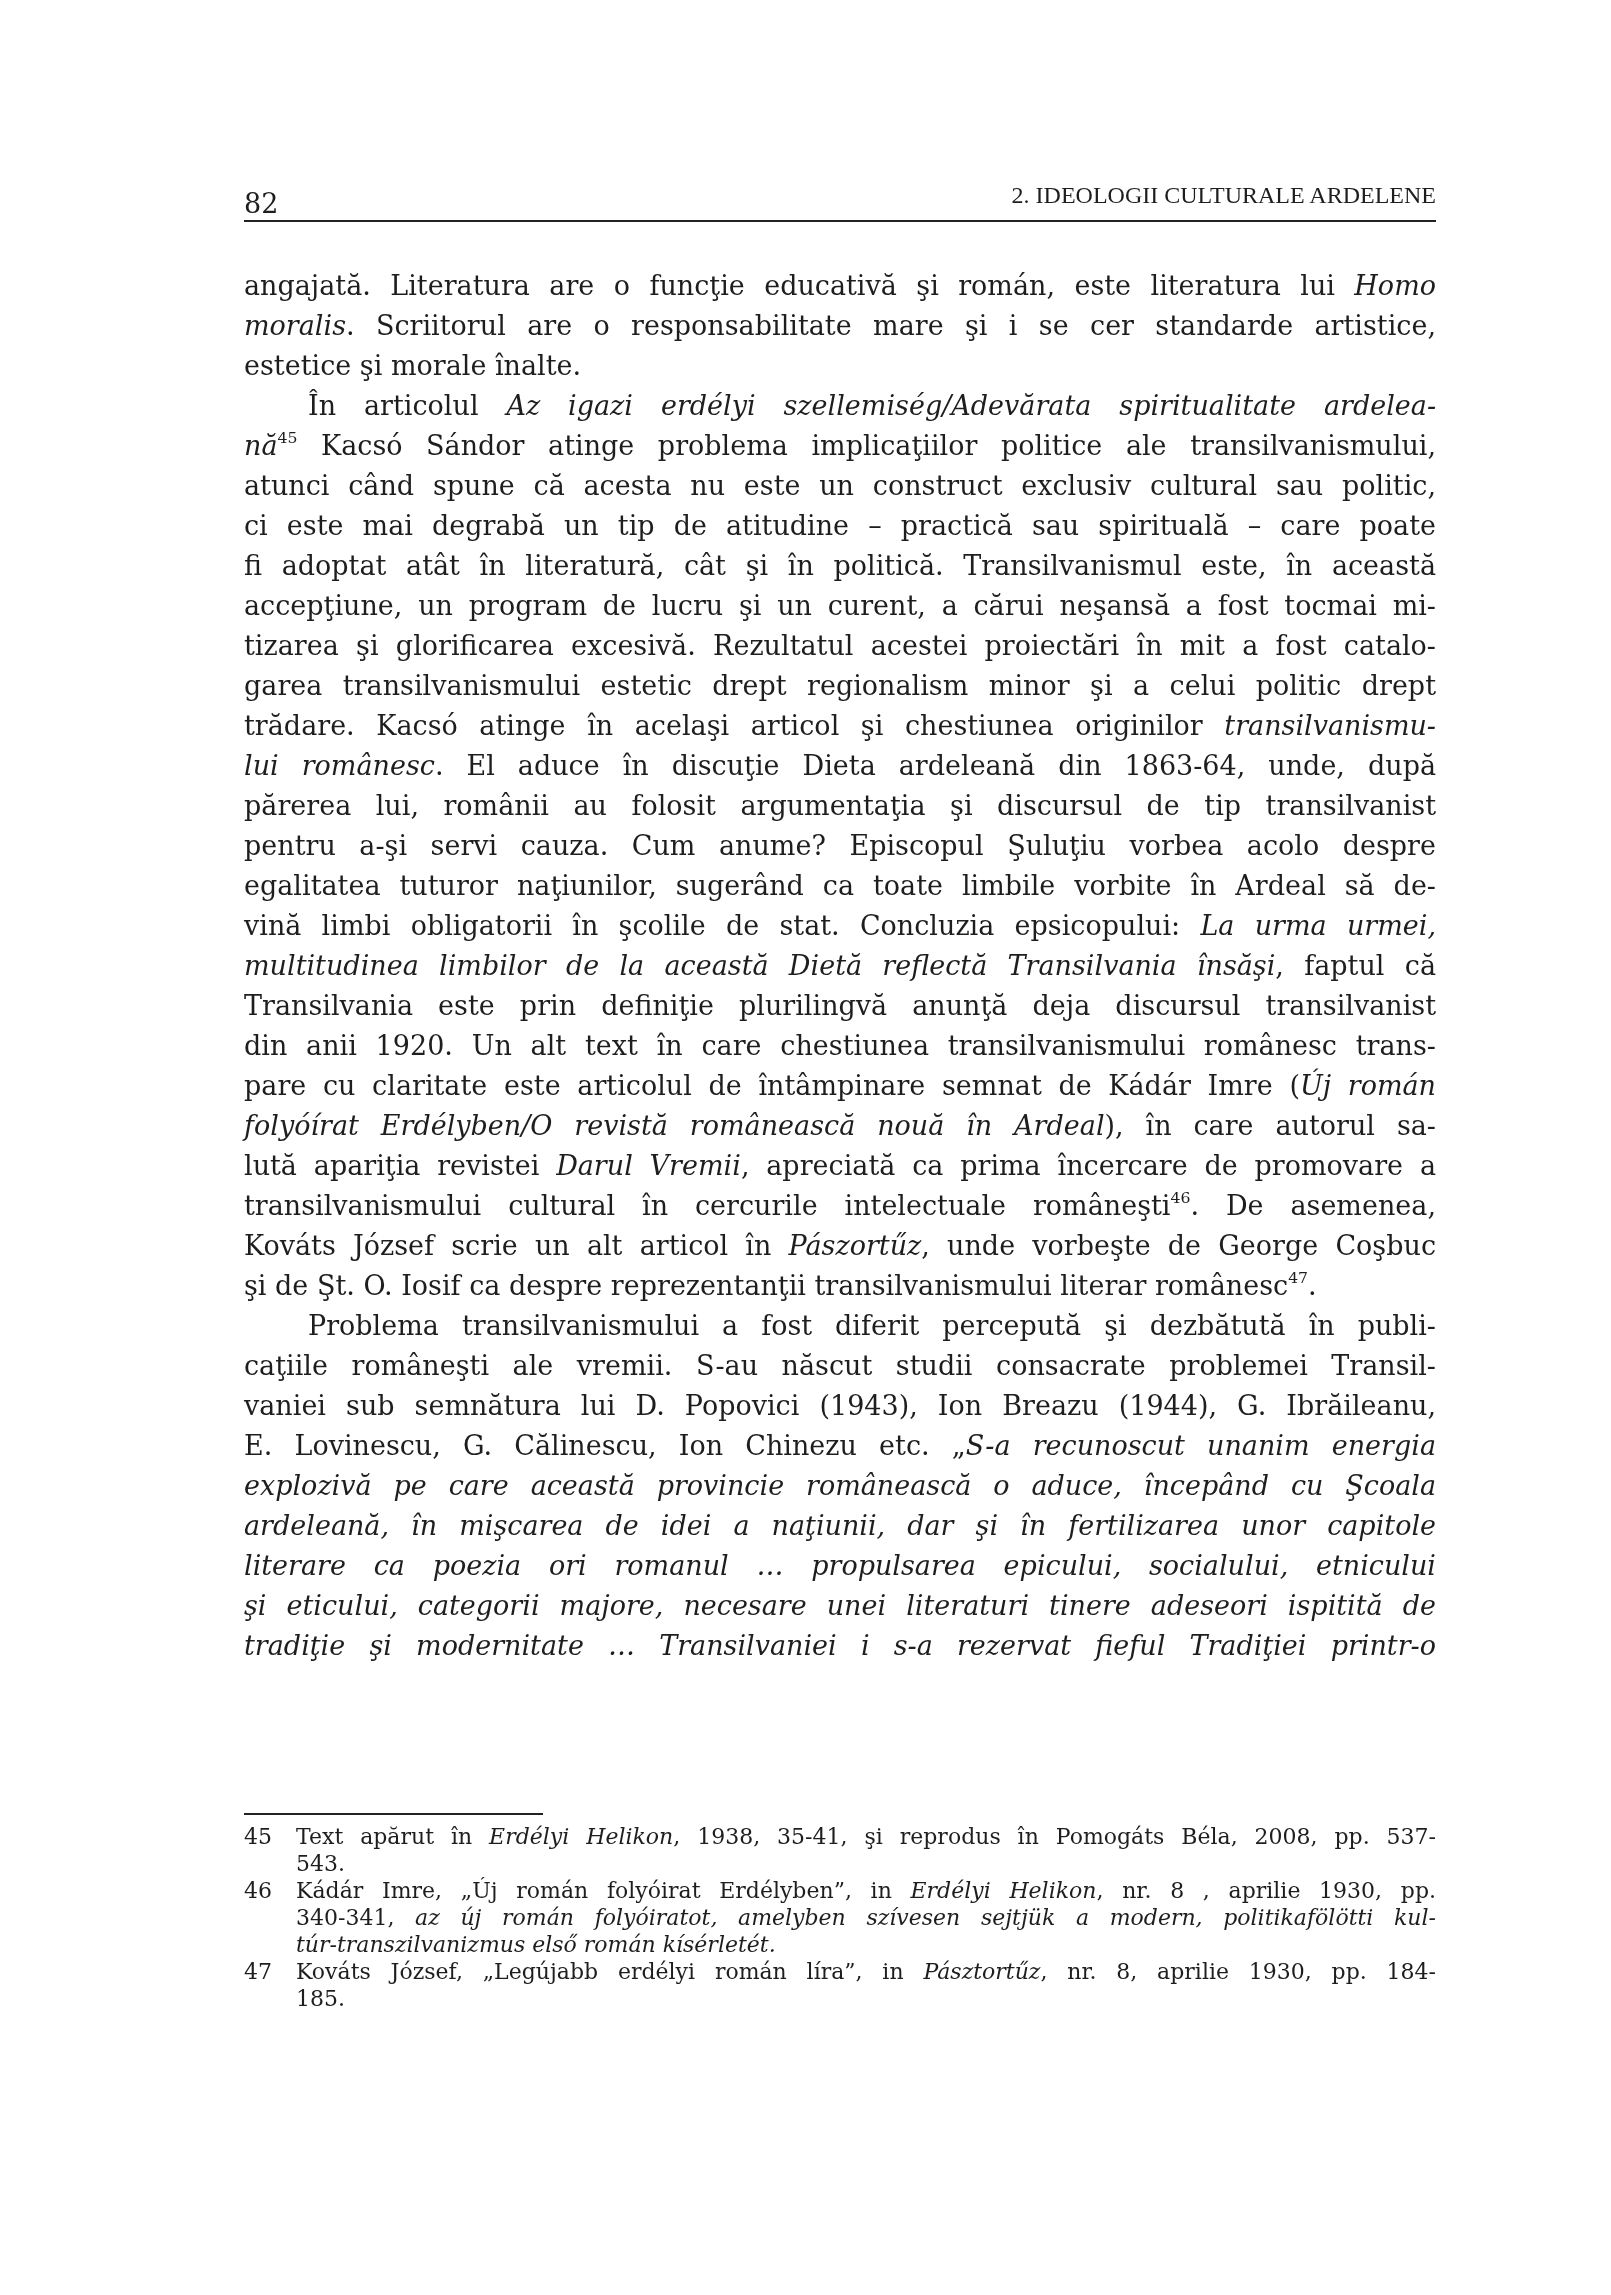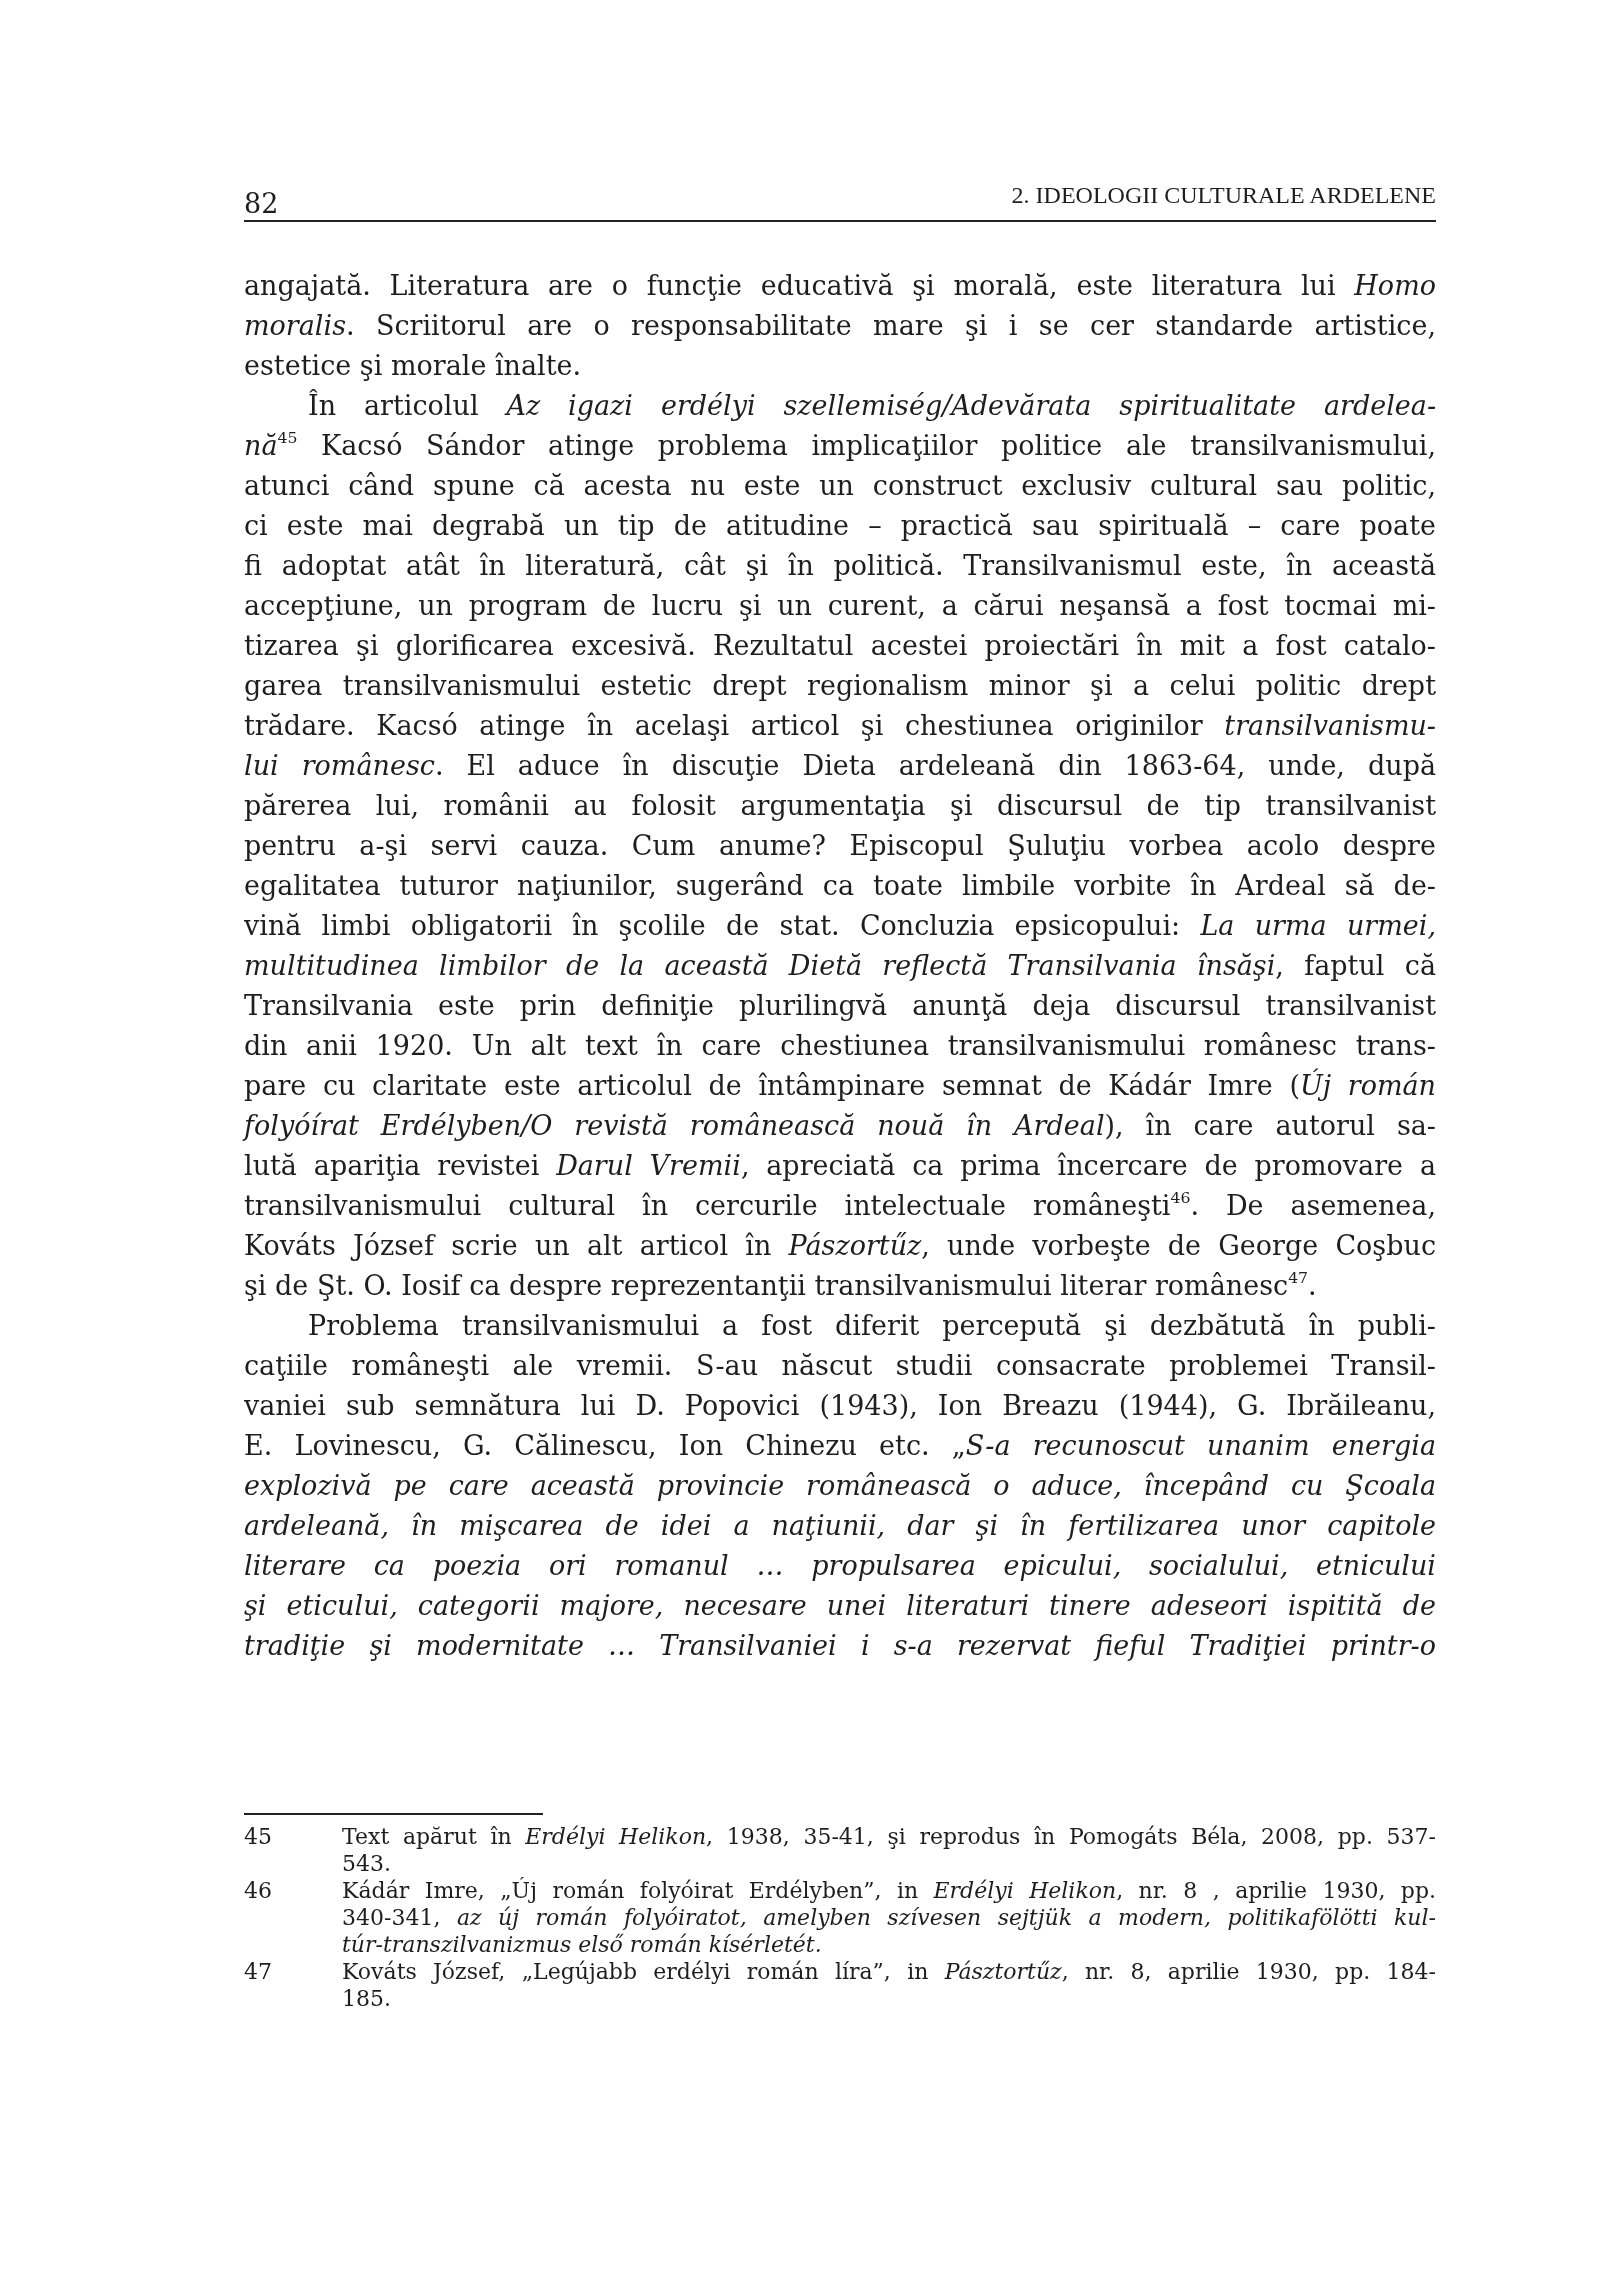--- a/index.html
+++ b/index.html
@@ -14,37 +14,37 @@
   .line.last { text-align-last: left; }
   .line.indent { padding-left: 64px; }
   .inner { display: block; width: 100%; text-align: justify; text-align-last: justify; white-space: normal; }
   .line.last .inner { text-align-last: left; }
   em, .it { font-style: italic; }
   sup { font-size: 15.7px; line-height: 0; vertical-align: 11.6px; }
   .fn-rule { position: absolute; left: 244px; width: 299px; top: 1813px; height: 1.7px; background: #222; }
   .footnotes { position: absolute; left: 244px; width: 1192px; top: 1823px; }
   .fn { position: relative; font-size: 22px; line-height: 27px; }
   .fn-num { position: absolute; left: 0; top: 0; width: 66px; }
-  .fn-body { margin-left: 98px; }
+  .fn-body { margin-left: 52px; }
   .fn-line { height: 27px; text-align: justify; text-align-last: justify; white-space: normal; }
   .fn-line.last { text-align-last: left; }
 </style>
 </head>
 <body>
 
 <div class="page">
   <div class="running-head">
     <span class="page-number">82</span>
     <span class="chapter-title">2. IDEOLOGII CULTURALE ARDELENE</span>
   </div>
   <div class="head-rule"></div>
 
   <div class="body-text" id="body-text">
       <div class="line">
-        <span class="inner"><span>angajată. Literatura are o funcţie educativă şi morală, este literatura lui </span><span class="it">Homo</span></span>
+        <span class="inner"><span>angajată. Literatura are o funcţie educativă şi román, este literatura lui </span><span class="it">Homo</span></span>
       </div>
       <div class="line">
         <span class="inner"><span class="it">moralis</span><span>. Scriitorul are o responsabilitate mare şi i se cer standarde artistice,</span></span>
       </div>
       <div class="line last">
         <span class="inner"><span>estetice şi morale înalte.</span></span>
       </div>
       <div class="line indent">
         <span class="inner"><span>În articolul </span><span class="it">Az igazi erdélyi szellemiség/Adevărata spiritualitate ardelea-</span></span>
       </div>

